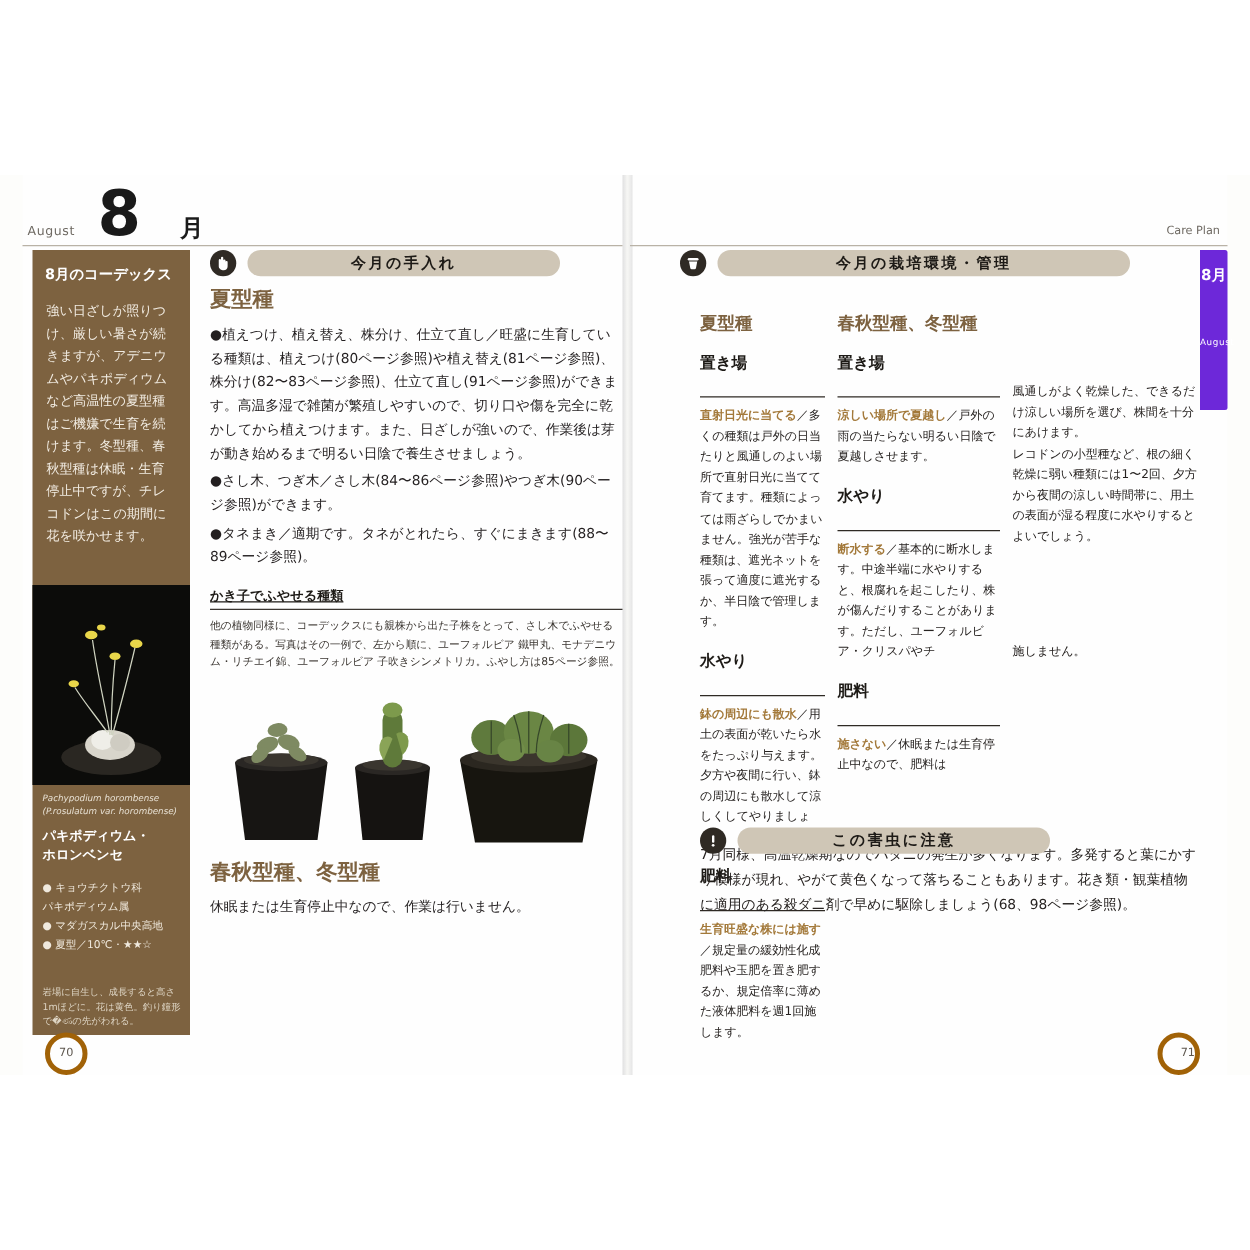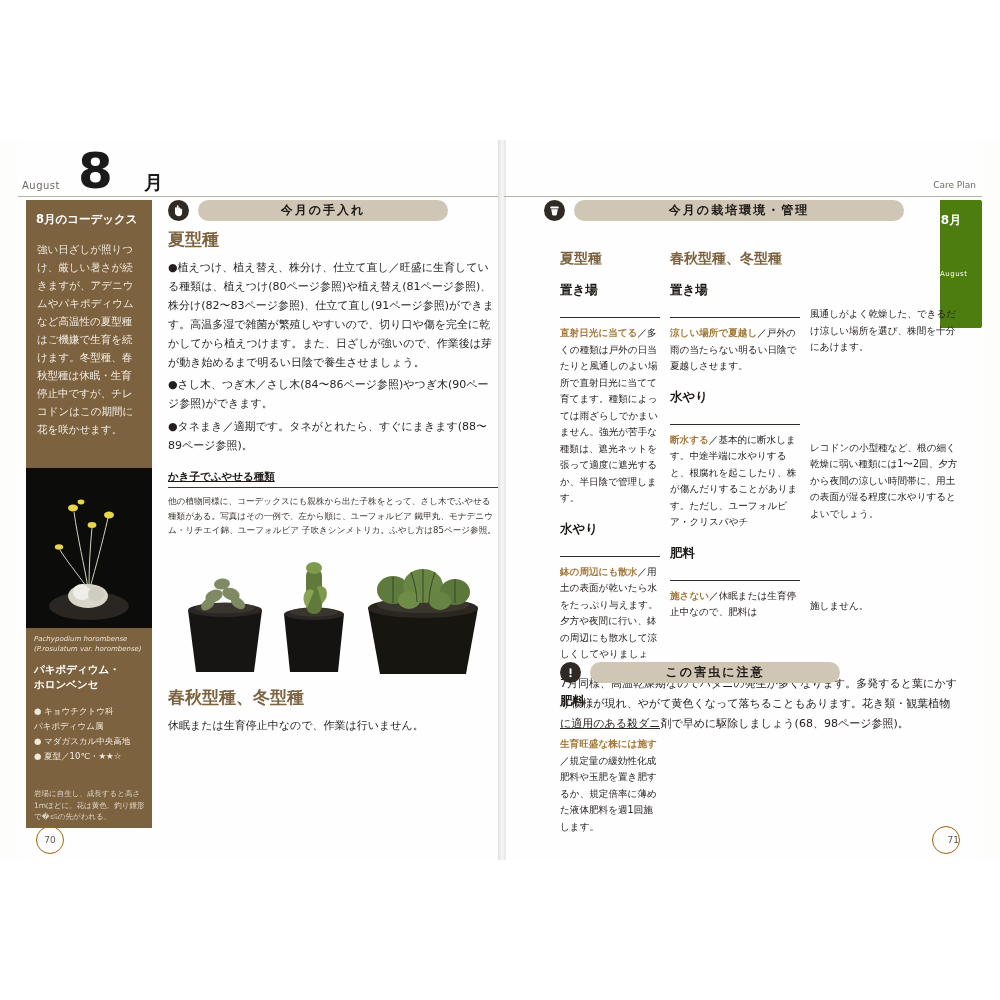--- a/index.html
+++ b/index.html
@@ -15,21 +15,21 @@
   .hdr{position:absolute;left:18px;top:148px;width:480px;height:52px;}
   .hdr .rule{position:absolute;left:0;top:48px;width:480px;height:1px;background:#b9b2a6;}
   .hdr .eng{position:absolute;left:4px;top:32px;font-size:10px;color:#6f6a63;letter-spacing:.5px;}
   .hdr .big{position:absolute;left:60px;top:-6px;font-size:50px;font-weight:bold;color:#1a1a1a;letter-spacing:-1px;}
   .hdr .gatsu{position:absolute;left:126px;top:22px;font-size:19px;font-weight:bold;color:#1a1a1a;}
   .rhdr{position:absolute;left:504px;top:148px;width:478px;height:52px;}
   .rhdr .rule{position:absolute;left:0;top:48px;width:478px;height:1px;background:#b9b2a6;}
   .rhdr .eng{position:absolute;right:6px;top:32px;font-size:9px;color:#6f6a63;}
 
   
-  .edgetab{position:absolute;right:18px;top:200px;width:22px;height:128px;background:#4d7c0f;border-radius:0 2px 2px 0;padding-left:20px;}
+  .edgetab{position:absolute;right:18px;top:200px;width:22px;height:128px;background:#6d28d9;border-radius:0 2px 2px 0;}
   .edgetab .m{position:absolute;left:0;top:14px;width:22px;text-align:center;font-size:12px;color:#fff;font-weight:bold;line-height:13px;}
   .edgetab .e{position:absolute;left:0;top:70px;width:22px;text-align:center;font-size:7px;color:#fff;letter-spacing:.5px;}
 
   
   .sidebar{position:absolute;left:26px;top:200px;width:126px;height:628px;background:#7d6240;}
   .sb-title{position:absolute;left:10px;top:12px;width:108px;font-size:11.5px;font-weight:bold;color:#fff;}
   .sb-body{position:absolute;left:11px;top:40px;width:104px;font-size:10.5px;line-height:1.72;color:#f2ece2;}
   .sb-photo{position:absolute;left:0;top:268px;width:126px;height:160px;background:#0b0b09;overflow:hidden;}
   .sb-cap{position:absolute;left:8px;top:434px;width:112px;font-size:7px;line-height:1.45;color:#e8e1d4;font-style:italic;}
   .sb-name{position:absolute;left:8px;top:462px;width:112px;font-size:10.5px;font-weight:bold;color:#fff;line-height:1.45;}
@@ -67,21 +67,21 @@
   .fieldhead.first{margin-top:10px;}
   .ftext{font-size:9.6px;line-height:1.72;color:#262220;}
   .ftext .hl{color:#a3793a;font-weight:bold;}
   .plainwrap{font-size:9.6px;line-height:1.72;color:#262220;}
 
   
   .pest{position:absolute;left:560px;top:662px;width:400px;}
   .pest .ptext{margin-top:12px;font-size:11px;line-height:1.8;color:#262220;}
 
   
-  .pnum{position:absolute;width:26px;height:26px;border-radius:50%;border:1px solid #a16207;color:#5d564e;font-size:9px;text-align:center;line-height:26px;}
+  .pnum{position:absolute;width:26px;height:26px;border-radius:50%;border:4px solid #a16207;color:#5d564e;font-size:9px;text-align:center;line-height:26px;}
   .pnum.l{left:36px;top:826px;}
   .pnum.r{right:40px;top:826px;text-align:right;}
 </style>
 </head>
 <body>
 
 <div id="page">
 
   <div class="spread"></div>
   <div class="leftpage"></div>
@@ -245,21 +245,21 @@
 
       <div class="fieldhead">水やり</div>
       <div class="ftext"><span class="hl">断水する</span><span>／基本的に断水します。中途半端に水やりすると、根腐れを起こしたり、株が傷んだりすることがあります。ただし、ユーフォルビア・クリスパやチ</span></div>
 
       <div class="fieldhead">肥料</div>
       <div class="ftext"><span class="hl">施さない</span><span>／休眠または生育停止中なので、肥料は</span></div>
     </div>
 
     <div class="colC">
       <div class="plainwrap" style="margin-top:34px;">風通しがよく乾燥した、できるだけ涼しい場所を選び、株間を十分にあけます。</div>
-      <div class="plainwrap" style="margin-top:84px;">レコドンの小型種など、根の細く乾燥に弱い種類には1〜2回、夕方から夜間の涼しい時間帯に、用土の表面が湿る程度に水やりするとよいでしょう。</div>
+      <div class="plainwrap" style="">レコドンの小型種など、根の細く乾燥に弱い種類には1〜2回、夕方から夜間の涼しい時間帯に、用土の表面が湿る程度に水やりするとよいでしょう。</div>
       <div class="plainwrap" style="margin-top:76px;">施しません。</div>
     </div>
   </div>
 
   <div class="pest">
     <div class="sechead" style="left:0;top:0;width:400px;">
       <div class="circ">
         <svg width="13" height="13" viewBox="0 0 13 13">
             <rect x="5.6" y="2.2" width="1.9" height="6" rx="0.9" fill="#fff"></rect>
             <circle cx="6.5" cy="10.2" r="1.1" fill="#fff"></circle>

